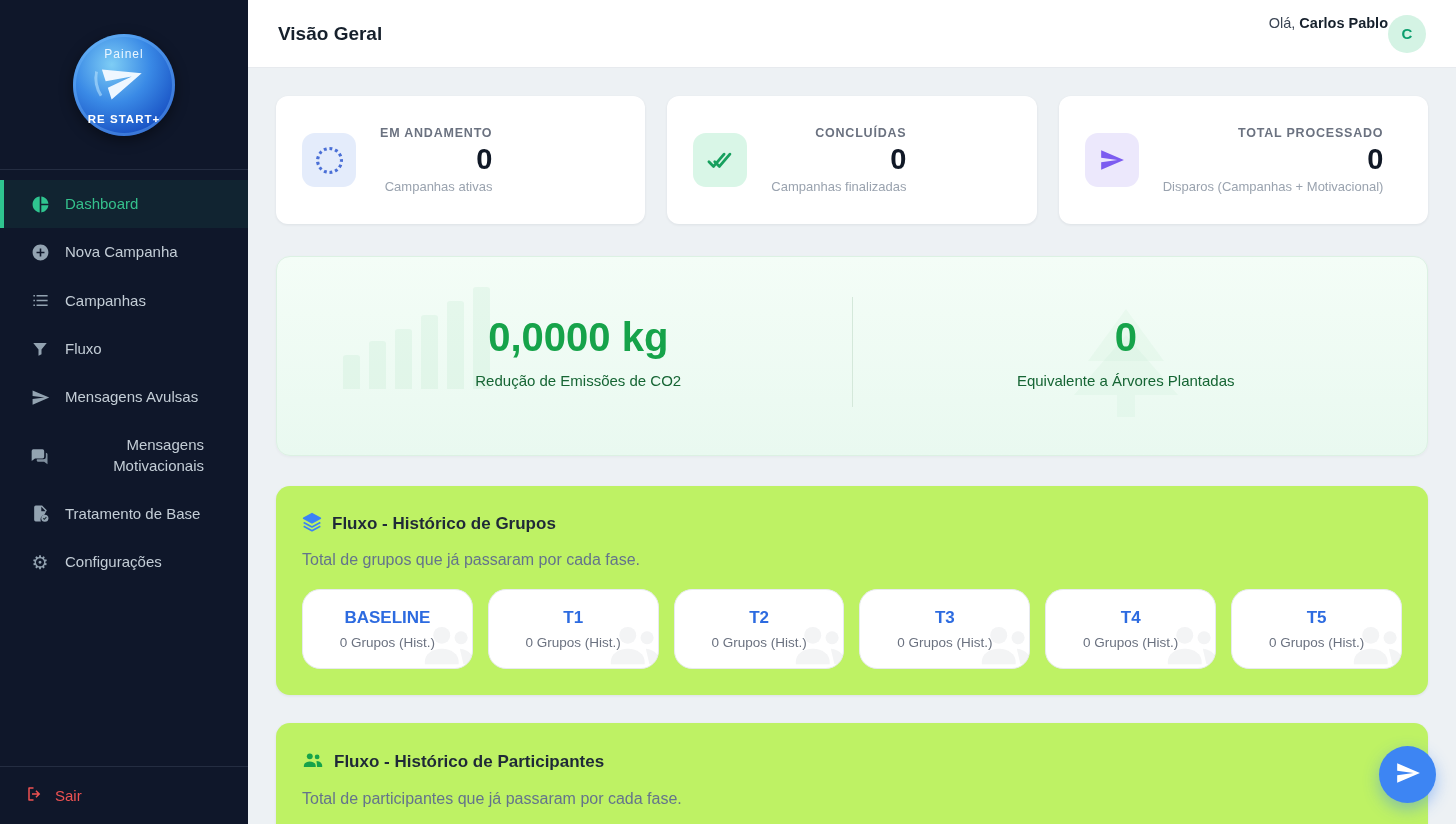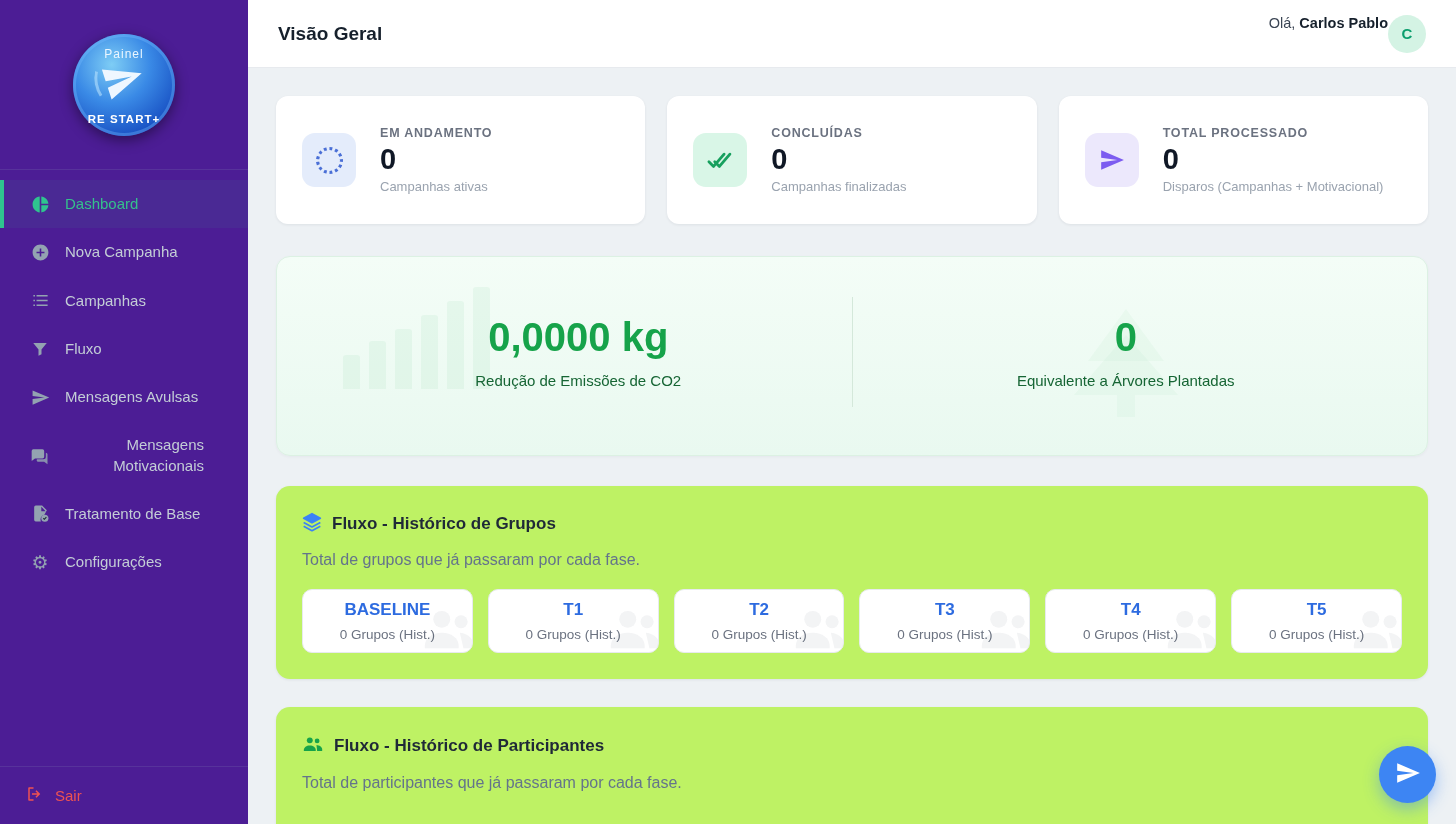--- a/index.html
+++ b/index.html
@@ -1,21 +1,21 @@
 <!DOCTYPE html>
 <html><head>
 <meta charset="utf-8">
 <style>
   * { margin:0; padding:0; box-sizing:border-box; }
   html,body { width:1456px; height:824px; overflow:hidden; }
   body { font-family:"Liberation Sans", sans-serif; background:#edf1f4; }
   .app { display:flex; width:1456px; height:824px; }
 
   
-  .sidebar { width:248px; min-width:248px; background:#4c1d95; display:flex; flex-direction:column; color:#c3cdd6; }
+  .sidebar { width:248px; min-width:248px; background:#0f172a; display:flex; flex-direction:column; color:#c3cdd6; }
   .logo-wrap { height:170px; display:flex; align-items:center; justify-content:center; border-bottom:1px solid rgba(148,163,184,0.16); }
   .logo-badge { position:relative; width:102px; height:102px; border-radius:50%;
     background:radial-gradient(circle at 38% 30%, #7ecdf5 0%, #3a8ae6 40%, #1b55c6 75%, #12379b 100%);
     box-shadow:0 4px 14px rgba(0,0,0,0.45), inset 0 0 0 3px rgba(120,190,255,0.35); }
   .logo-top { position:absolute; top:13px; width:100%; text-align:center; color:#eaf6ff; font-size:12px; letter-spacing:1px; }
   .logo-bottom { position:absolute; bottom:11px; width:100%; text-align:center; color:#ffffff; font-weight:bold; font-size:11.5px; letter-spacing:1px; }
   .logo-plane { position:absolute; top:24px; left:30px; transform:rotate(-18deg); }
   .logo-trail { position:absolute; left:18px; bottom:26px; width:52px; height:34px; border-left:3px solid rgba(190,230,255,0.55); border-bottom:3px solid transparent; border-radius:0 0 0 48px; transform:rotate(12deg); }
 
   .nav { margin-top:10px; display:flex; flex-direction:column;text-align:right; }
@@ -35,21 +35,21 @@
   .page-title { font-size:19px; font-weight:bold; color:#16202c; }
   .user-area { display:flex; align-items:flex-start; }
   .greeting { font-size:14.5px; color:#3b4554; }
   .greeting b { color:#16202c; }
   .avatar { width:38px; height:38px; border-radius:50%; background:#d4f3e4; color:#0c9e6e; font-weight:bold; font-size:15px; display:flex; align-items:center; justify-content:center; cursor:pointer; }
 
   .content { flex:1; background:#edf1f4; padding:28px; overflow:hidden; position:relative; }
 
   
   .stats-row { display:grid; grid-template-columns:repeat(3,1fr); gap:22px; }
-  .stat-card { background:#ffffff; border-radius:12px; padding:22px 26px; height:128px; display:flex; align-items:center; gap:24px; box-shadow:0 1px 3px rgba(16,24,40,0.07); }
+  .stat-card { background:#ffffff; border-radius:12px; padding:22px 26px; height:128px; display:flex; align-items:center; gap:24px; box-shadow:0 1px 3px rgba(16,24,40,0.07);text-align:right; }
   .icon-box { width:54px; height:54px; min-width:54px; border-radius:13px; display:flex; align-items:center; justify-content:center; }
   .icon-box.blue { background:#e4ecfb; }
   .icon-box.green { background:#d9f6e7; }
   .icon-box.purple { background:#ece8fc; }
   .spinner-dotted { width:27px; height:27px; border-radius:50%; border:3.5px dotted #4a6fd6; }
   .stat-label { font-size:12.5px; letter-spacing:0.8px; color:#6b7280; font-weight:bold; }
   .stat-value { font-size:29px; font-weight:bold; color:#101826; margin-top:3px; }
   .stat-sub { font-size:13px; color:#9aa3af; margin-top:3px; }
 
   
@@ -69,21 +69,21 @@
   .tree-tri1 { width:0; height:0; border-left:38px solid transparent; border-right:38px solid transparent; border-bottom:52px solid rgba(22,163,74,0.07); margin:0 auto; }
   .tree-tri2 { width:0; height:0; border-left:52px solid transparent; border-right:52px solid transparent; border-bottom:60px solid rgba(22,163,74,0.07); margin:-26px auto 0; }
   .tree-trunk { width:18px; height:22px; background:rgba(22,163,74,0.07); margin:0 auto; }
 
   
   .panel-card { margin-top:30px; background:#bef264; border-radius:14px; padding:26px; box-shadow:0 1px 3px rgba(16,24,40,0.07); }
   .panel-title-row { display:flex; align-items:center; gap:10px; }
   .panel-title { font-size:17px; font-weight:bold; color:#1f2937; }
   .panel-sub { font-size:16px; color:#64748b; margin-top:15px; }
   .phases-row { display:grid; grid-template-columns:repeat(6,1fr); gap:15px; margin-top:20px; }
-  .phase-box { position:relative; overflow:hidden; background:#ffffff; border:1px solid #e7eaee; border-radius:10px; height:64px; display:flex; flex-direction:column; align-items:center; justify-content:center; cursor:pointer; }
+  .phase-box { position:relative; overflow:hidden; background:#ffffff; border:1px solid #e7eaee; border-radius:18px; height:80px; display:flex; flex-direction:column; align-items:center; justify-content:center; cursor:pointer; }
   .phase-name { font-size:17px; font-weight:bold; color:#2d6be0; }
   .phase-sub { font-size:13.5px; color:#6b7280; margin-top:7px; }
   .phase-wm { position:absolute; right:-6px; bottom:-10px; opacity:0.06; }
 
   .participants-card { height:170px; }
 
   
   .fab { position:absolute; right:20px; bottom:21px; width:57px; height:57px; border-radius:50%; background:#3d85f3;
     display:flex; align-items:center; justify-content:center; box-shadow:0 6px 16px rgba(61,133,243,0.45); cursor:pointer; }
 </style>

